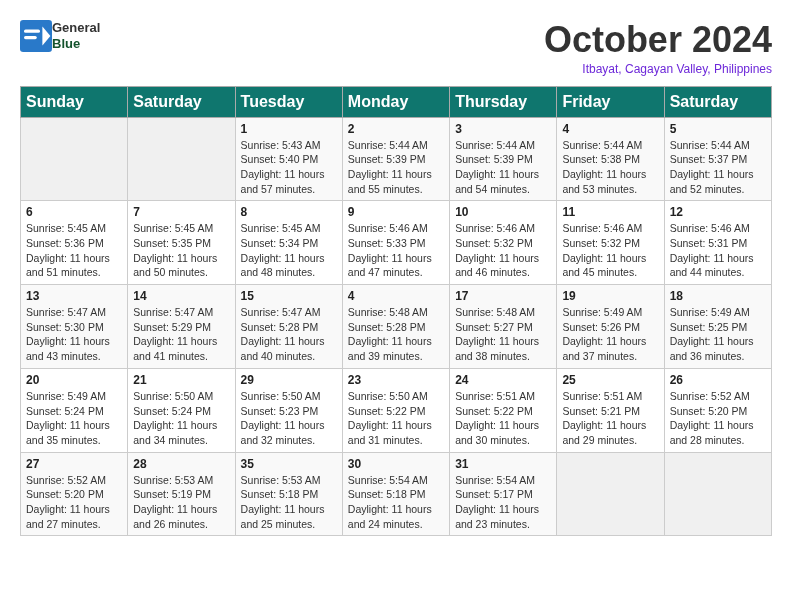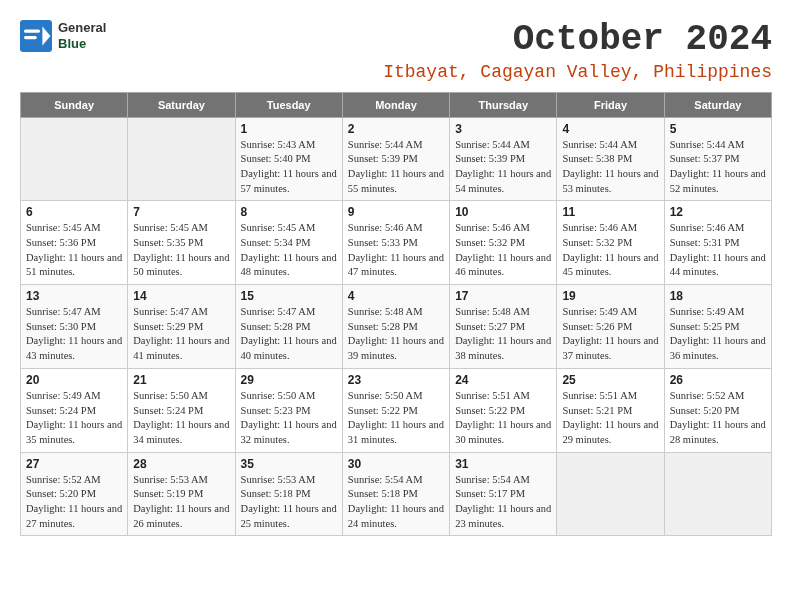--- a/index.html
+++ b/index.html
@@ -12,61 +12,60 @@
     }
     .header {
       display: flex;
       justify-content: space-between;
       align-items: flex-start;
       margin-bottom: 10px;
     }
     .logo {
       display: flex;
       align-items: center;
-      gap: 6px;
+      gap: 0;
     }
     .logo-text {
       display: flex;
       flex-direction: column;
       font-size: 13px;
       font-weight: bold;
       line-height: 1.2;
     }
     .logo-text span:first-child { color: #333; }
     .logo-text span:last-child { color: #14532d; }
     .logo-icon {
       width: 32px;
       height: 32px;
     }
     .title-block {
       text-align: right;
-      font-family: Liberation Mono, monospace;
     }
     .month-title {
       font-size: 36px;
       font-weight: bold;
       color: #333;
       line-height: 1.1;
     }
     .subtitle {
-      font-size: 18px;
-      color: #c2410c;
+      font-size: 12px;
+      color: #6d28d9;
       margin-top: 2px;
     }
     .calendar {
       width: 100%;
       border-collapse: collapse;
       font-size: 11px;
     }
     .calendar thead tr th {
-      background-color: #737373;
+      background-color: #0f766e;
       color: #fff;
-      text-align: center;
+      text-align: left;
       padding: 6px 5px;
-      font-size: 11px;
+      font-size: 16px;
       font-weight: bold;
       border: 1px solid #aaa;
     }
     .calendar tbody tr td {
       vertical-align: top;
       border: 1px solid #ccc;
       padding: 4px 5px;
       min-height: 80px;
       width: calc(100% / 7);
       background: #fff;
@@ -81,21 +80,20 @@
       font-weight: bold;
       font-size: 12px;
       display: block;
       margin-bottom: 2px;
       color: #222;
     }
     .day-info {
       color: #333;
       font-size: 10.5px;
       line-height: 1.4;
-      font-family: Liberation Serif, serif;
     }
     .empty-cell {
       background: #f0f0f0 !important;
     }
   </style>
 </head>
 <body>
 
 <div class="header">
   <div class="logo">

